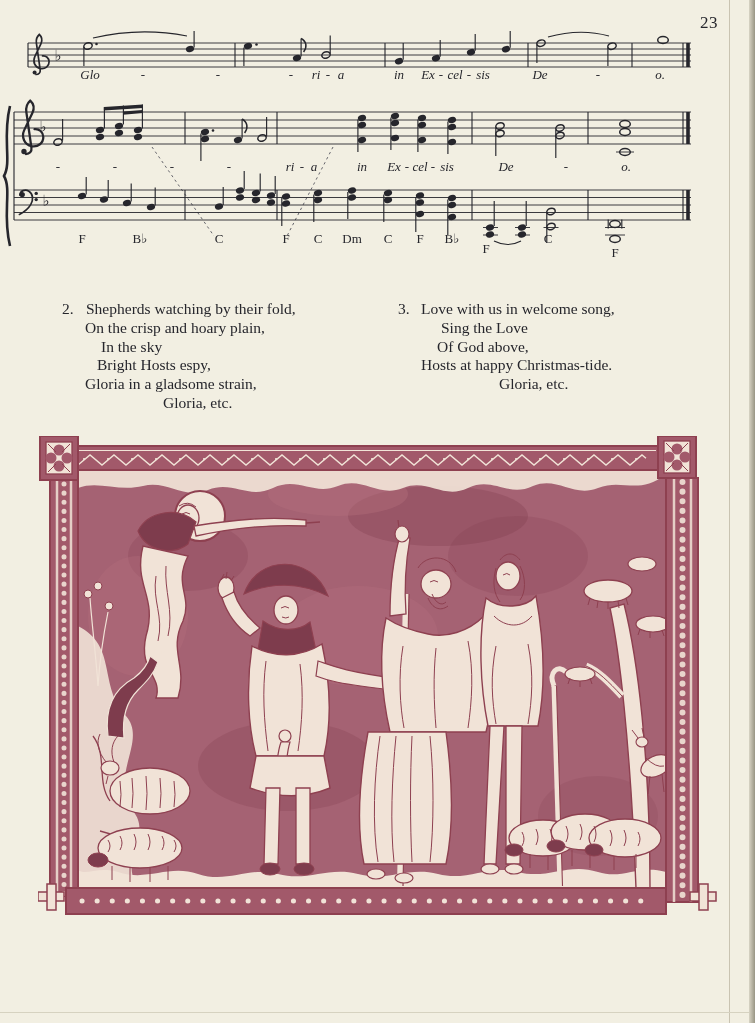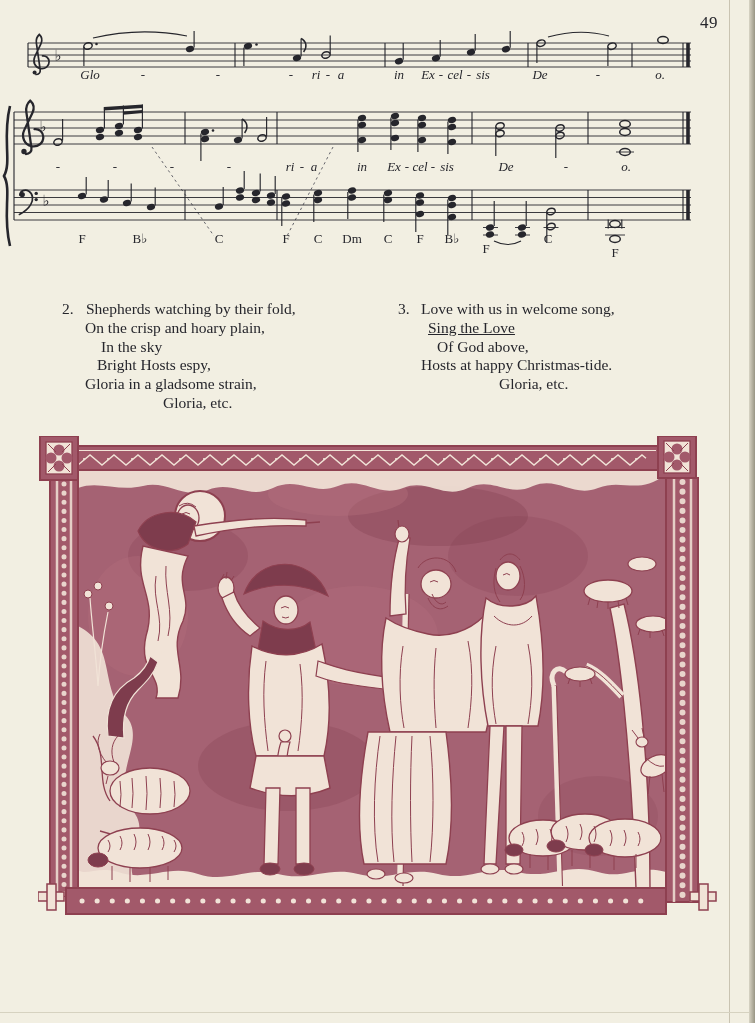--- a/index.html
+++ b/index.html
@@ -38,21 +38,21 @@
   .mar{stroke:#8e4050;}
   .cr{fill:#f1e3d7;}
   .dk{fill:#7e3c4d;}
   .ln{fill:none;stroke:#8e4050;stroke-width:1.3;}
   .lnf{fill:none;stroke:#8e4050;stroke-width:1;}
   .crl{fill:none;stroke:#f1e3d7;stroke-width:1.2;}
 </style>
 </head>
 <body>
 
-<div class="page-number">49</div>
+<div class="page-number">23</div>
 <div class="gutter-line"></div>
 <div class="edge-strip"></div>
 <div class="bottom-line"></div>
 
 <svg class="score" width="755" height="275" viewBox="0 0 755 275">
   <defs>
     <ellipse id="qh" cx="0" cy="0" rx="4.2" ry="3.1" transform="rotate(-18)"></ellipse>
     <ellipse id="hh" cx="0" cy="0" rx="4.3" ry="3.1" transform="rotate(-18)"></ellipse>
     <ellipse id="wh" cx="0" cy="0" rx="5.3" ry="3.5"></ellipse>
     <g id="gclef" class="clef">
@@ -329,21 +329,21 @@
         <div class="v-line" style="margin-left: 16px;">In the sky</div>
         <div class="v-line" style="margin-left: 12px;">Bright Hosts espy,</div>
         <div class="v-line" style="margin-left: 0px;">Gloria in a gladsome strain,</div>
         <div class="v-line" style="margin-left: 78px;">Gloria, etc.</div>
       </div>
   </div>
   <div class="verse verse-3">
     <div class="v-num">3.</div>
     <div class="v-lines">
         <div class="v-line" style="margin-left: 0px;">Love with us in welcome song,</div>
-        <div class="v-line" style="margin-left: 7px; text-decoration: underline;">Sing the Love</div>
+        <div class="v-line" style="margin-left: 20px;">Sing the Love</div>
         <div class="v-line" style="margin-left: 16px;">Of God above,</div>
         <div class="v-line" style="margin-left: 0px;">Hosts at happy Christmas-tide.</div>
         <div class="v-line" style="margin-left: 78px;">Gloria, etc.</div>
       </div>
   </div>
 </div>
 
 <svg class="plate" width="680" height="500" viewBox="0 0 680 500">
 
   <g>

